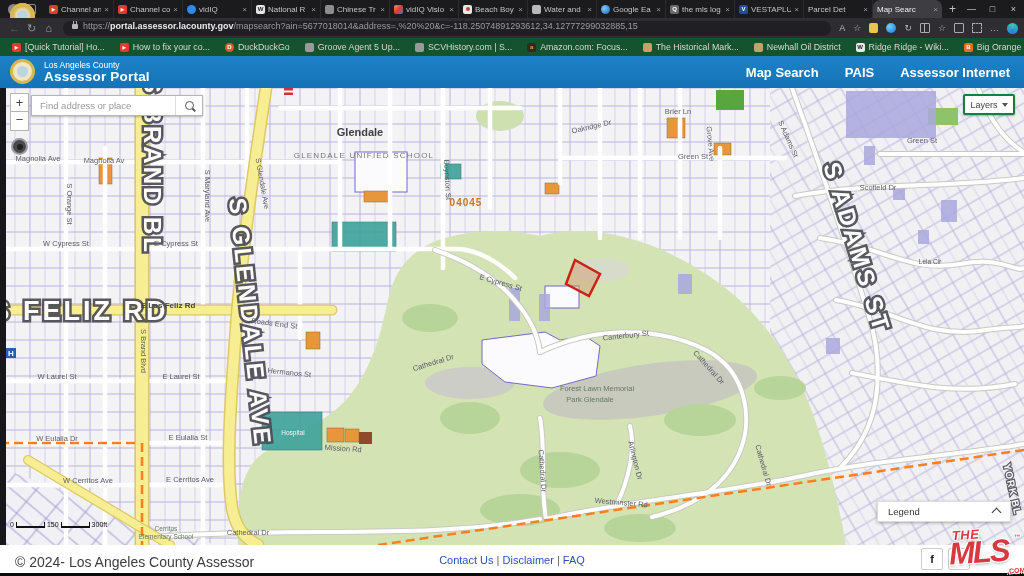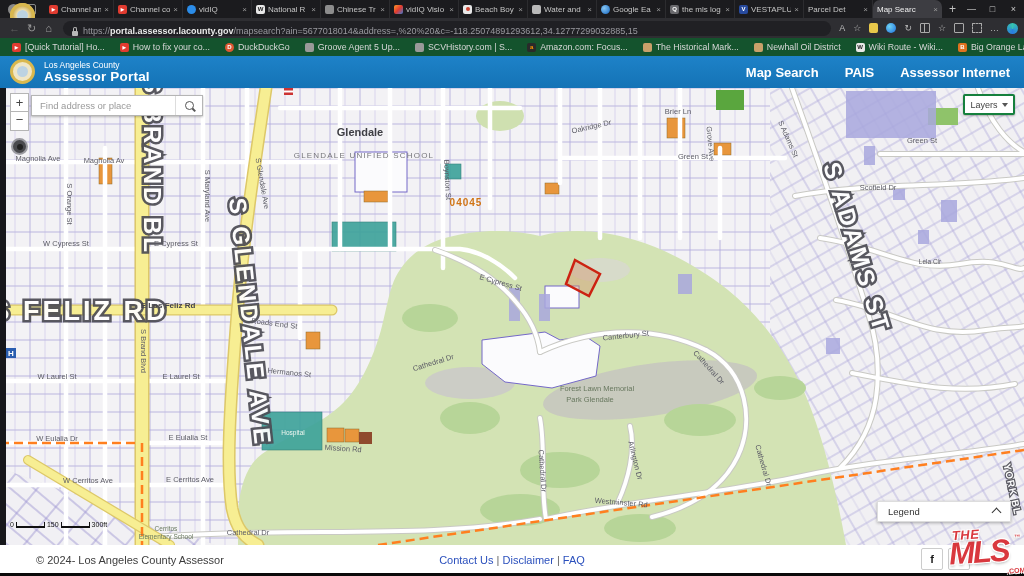--- a/index.html
+++ b/index.html
@@ -39,21 +39,21 @@
   .fav.ddg{background:#de5833;border-radius:50%}
   .fav.amazon{background:#2a2a2a;color:#ff9900}
   .fav.orangeB{background:#e0721f}
   .fav.tan{background:#c9a06a}
   .fav.gray{background:#9a9a9a}
 
   
   .toolbar{position:absolute;top:18px;left:0;right:0;height:20px;background:#2e2e32;display:flex;align-items:center;padding:0 6px;box-sizing:border-box}
   .navic{color:#9b9b9b;font-size:11px;width:17px;text-align:center;flex:none}
   .navic.dim{color:#606060}
-  .urlbar{flex:1;height:15px;background:#202024;border-radius:8px;display:flex;align-items:flex-end;padding:0 9px;gap:5px;margin:12px 6px;overflow:hidden}
+  .urlbar{flex:1;height:15px;background:#202024;border-radius:8px;display:flex;align-items:flex-start;padding:0 9px;gap:5px;margin:12px 6px;overflow:hidden}
   .lock{width:6px;height:5px;background:#b9b9b9;border-radius:1px;position:relative;margin-top:3px;flex:none}
   .lock::before{content:"";position:absolute;left:1px;top:-4px;width:4px;height:4px;border:1px solid #b9b9b9;border-bottom:none;border-radius:3px 3px 0 0;box-sizing:border-box}
   .url{font-size:9px;color:#9a9aa0;white-space:nowrap}
   .url b{color:#eaeaea;font-weight:bold}
   .tbright{display:flex;align-items:center;gap:8px;flex:none;margin-left:2px}
   .tbic{color:#b9b9b9;font-size:9px;line-height:20px}
   .yellownote{width:9px;height:10px;background:#e8c84a;border-radius:2px;display:inline-block}
   .copilotdot{width:10px;height:10px;border-radius:50%;background:radial-gradient(circle at 35% 35%,#6fd3f2,#1d6fe0);display:inline-block}
   .edgedot{width:11px;height:11px;border-radius:50%;background:conic-gradient(#35c3b0,#2a7de1,#35c3b0);display:inline-block}
   .icbox{width:8px;height:8px;border:1px solid #aaa;border-radius:1px;display:inline-block;position:relative}
@@ -104,21 +104,21 @@
   .caret-down{width:0;height:0;border-left:3px solid transparent;border-right:3px solid transparent;border-top:4px solid #555}
 
   .legend{position:absolute;right:13px;top:413px;width:134px;height:21px;background:#fff;border:1px solid #ddd;display:flex;align-items:center;justify-content:space-between;padding:0 10px;box-sizing:border-box;box-shadow:0 1px 3px rgba(0,0,0,.3);font-size:9.5px;color:#333;z-index:5;cursor:pointer}
   .chev-up{width:6px;height:6px;border-left:1.5px solid #333;border-top:1.5px solid #333;transform:rotate(45deg);margin-top:2px}
 
   .scalebar{position:absolute;left:10px;top:433px;display:flex;align-items:flex-end;gap:2px;font-size:7px;color:#111;z-index:5}
   .scaleseg{width:27px;height:4px;border-bottom:2px solid #111;border-left:1px solid #111;border-right:1px solid #111}
 
   
   .footer{position:absolute;top:545px;left:0;right:0;height:28px;background:#fff}
-  .copyright{position:absolute;left:36px;top:9px;font-size:11px;color:#3c3c3c}
+  .copyright{position:absolute;left:15px;top:9px;font-size:14px;color:#3c3c3c}
   .flinks{position:absolute;left:0;right:0;top:9px;text-align:center;font-size:11px;color:#666}
   .flinks a{color:#2b50bd}
   .socials{position:absolute;right:54px;top:3px;display:flex;gap:5px}
   .social{width:20px;height:20px;background:#fff;border:1px solid #ccc;border-radius:2px;text-align:center;line-height:20px;font-size:11px;color:#1a1a1a;font-weight:bold;cursor:pointer}
   .bottomstrip{position:absolute;top:573px;left:0;right:0;height:3px;background:#0a0a0a}
 
   
   .mls{position:absolute;right:1px;top:527px;width:74px;height:48px;z-index:40;transform:rotate(-4deg);pointer-events:none}
   .mls span{position:absolute;color:#d9383e;font-style:italic;font-weight:bold;
             text-shadow:-1px -1px 0 #fff,1px -1px 0 #fff,-1px 1px 0 #fff,1px 1px 0 #fff,0 2px 3px rgba(0,0,0,.3)}
@@ -261,21 +261,21 @@
     <div class="bm">
       <span class="fav tan"></span>
       <span>The Historical Mark...</span>
     </div>
     <div class="bm">
       <span class="fav tan"></span>
       <span>Newhall Oil District</span>
     </div>
     <div class="bm">
       <span class="fav wiki">W</span>
-      <span>Wiki Route - Wiki...</span>
+      <span>Ridge Ridge - Wiki...</span>
     </div>
     <div class="bm">
       <span class="fav orangeB">B</span>
       <span>Big Orange Landma...</span>
     </div>
   </div>
 
 <div class="appheader">
   <div class="seal"></div>
   <div class="htitle1">Los Angeles County</div>

